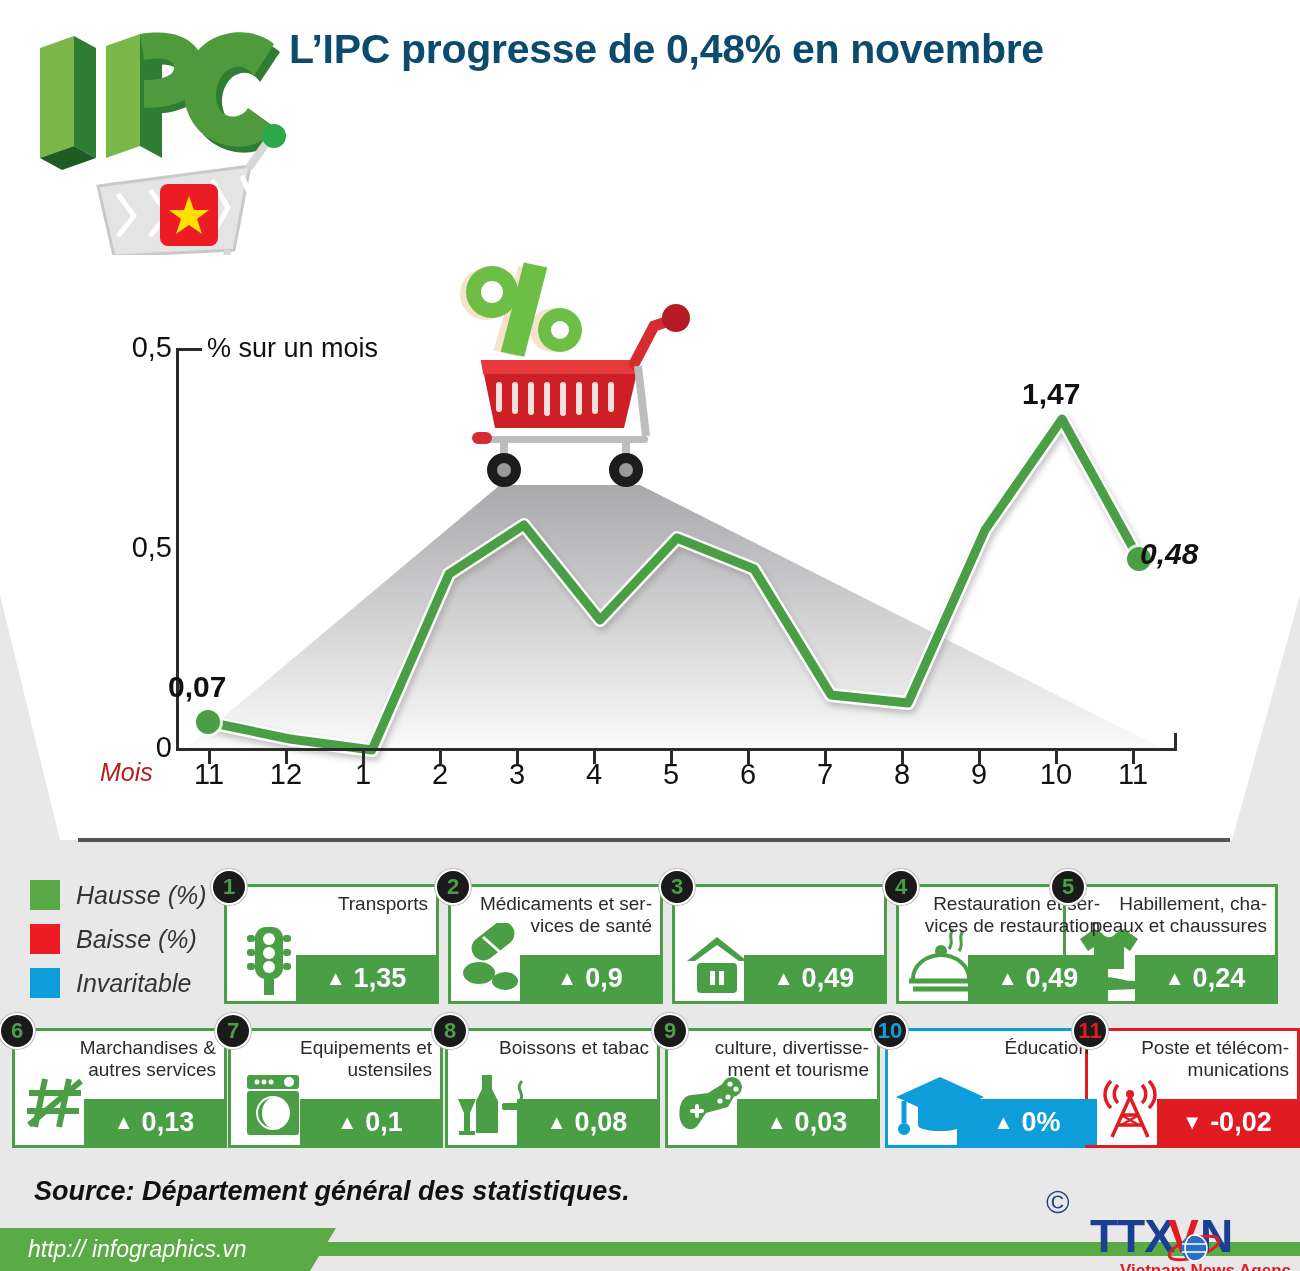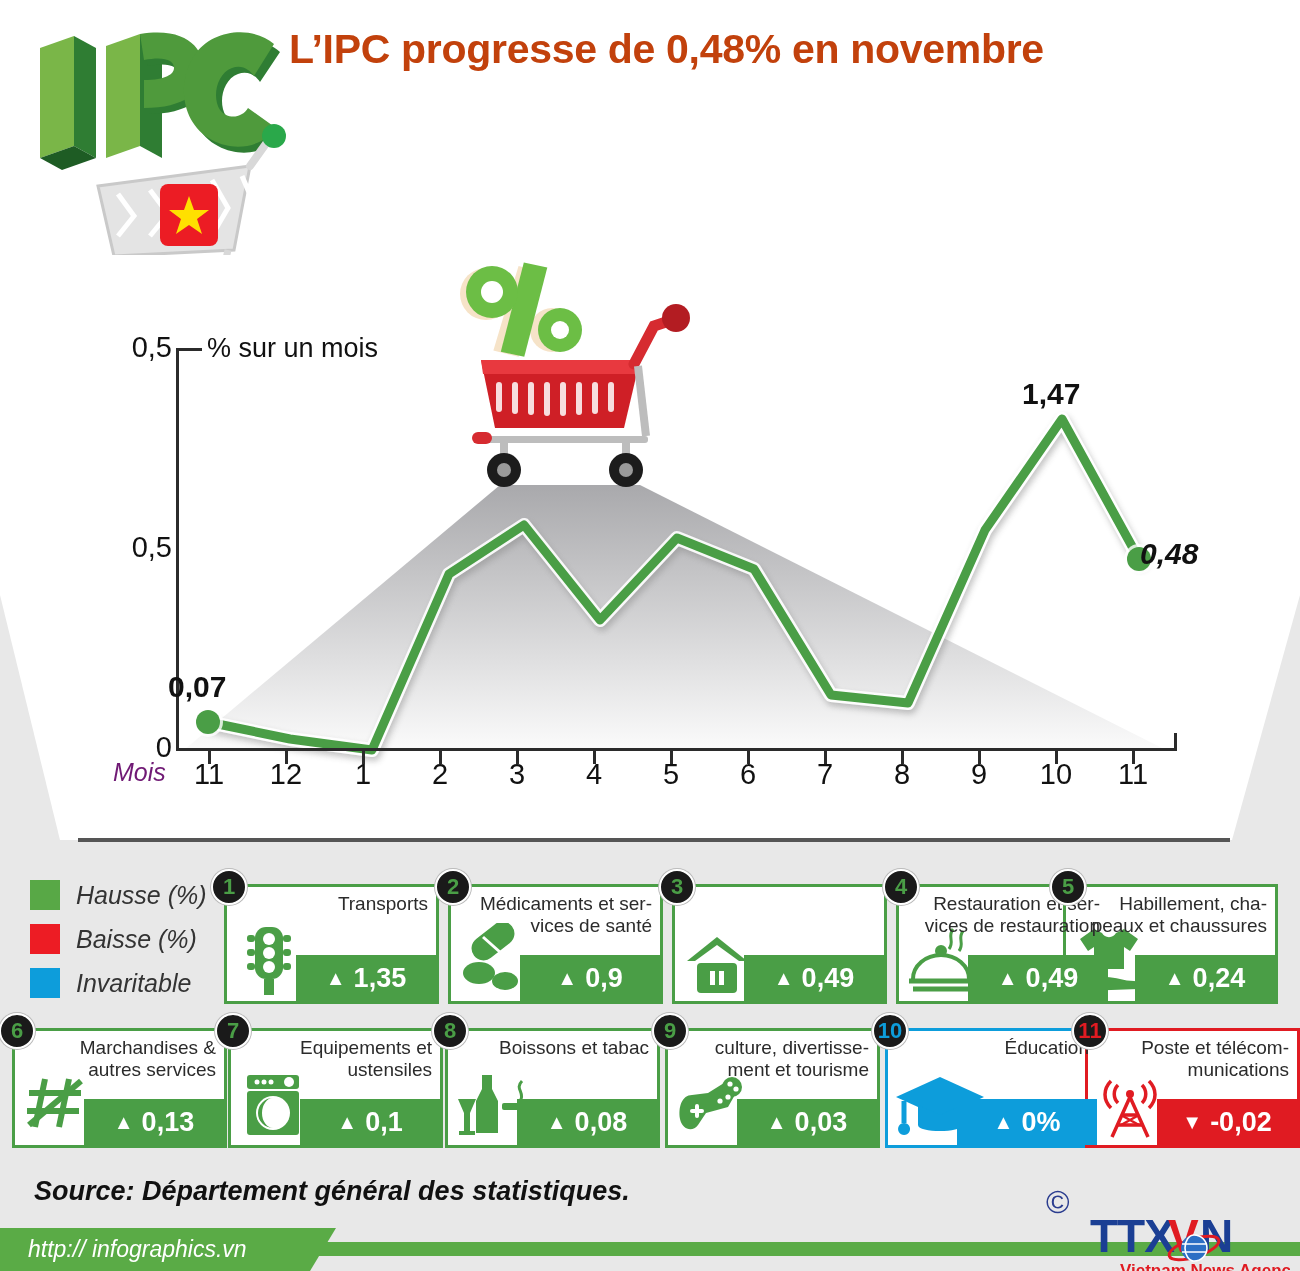--- a/index.html
+++ b/index.html
@@ -19,21 +19,21 @@
     background: #ffffff;
   }
 
   
   .logo { position: absolute; left: 22px; top: 18px; width: 268px; height: 270px; }
   .logo svg { display: block; }
 
   
   .headline {
     position: absolute; left: 289px; top: 28px; width: 990px;
-    color: #c2410c; font-size: 41px; font-weight: bold; letter-spacing: -0.3px;
+    color: #0c4a6e; font-size: 41px; font-weight: bold; letter-spacing: -0.3px;
     line-height: 1.05;
   }
   .subtext {
     position: absolute; left: 289px; top: 93px; width: 960px;
     color: #2b2b2b; font-size: 25.5px; line-height: 1.42; letter-spacing: -0.2px;
   }
 
   
   .chart-panel {
     position: absolute; left: 0; top: 255px; width: 1300px; height: 590px;
@@ -64,21 +64,21 @@
 
   .ylab { position: absolute; color:#111; font-size: 29px; font-weight: 500; text-align: right; width: 80px; }
   .ylab-10 { left: 92px; top: 76px; }
   .ylab-05 { left: 92px; top: 276px; }
   .ylab-00 { left: 92px; top: 476px; }
 
   .axis-caption {
     position: absolute; left: 207px; top: 78px; font-size: 27px; color:#111;
   }
   .mois-label {
-    position: absolute; left: 113px; top: 503px; font-size: 25px; font-style: italic; color:#701a75;
+    position: absolute; left: 100px; top: 503px; font-size: 25px; font-style: italic; color:#b91c1c;
   }
   .xlab {
     position: absolute; top: 503px; font-size: 29px; color:#111; text-align:center; width: 60px;
   }
 
   .svg-chart { position: absolute; left: 0; top: 0; width: 1300px; height: 560px; }
 
   .pt-label { position: absolute; font-size: 30px; font-weight: bold; color: #111; }
   .pt-label-start { left: 168px; top: 415px; }
   .pt-label-peak  { left: 1022px; top: 122px; }

